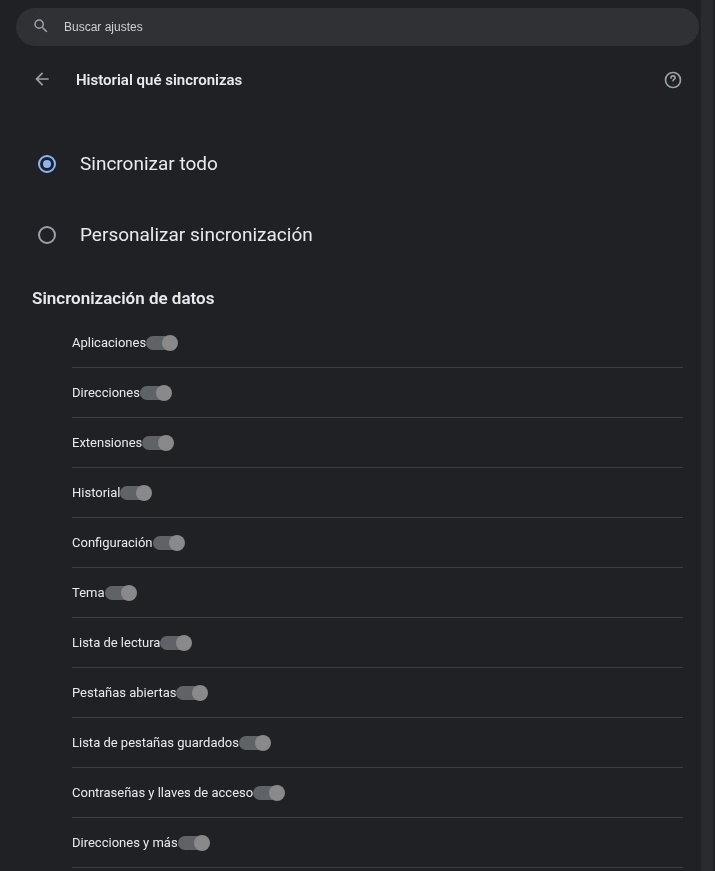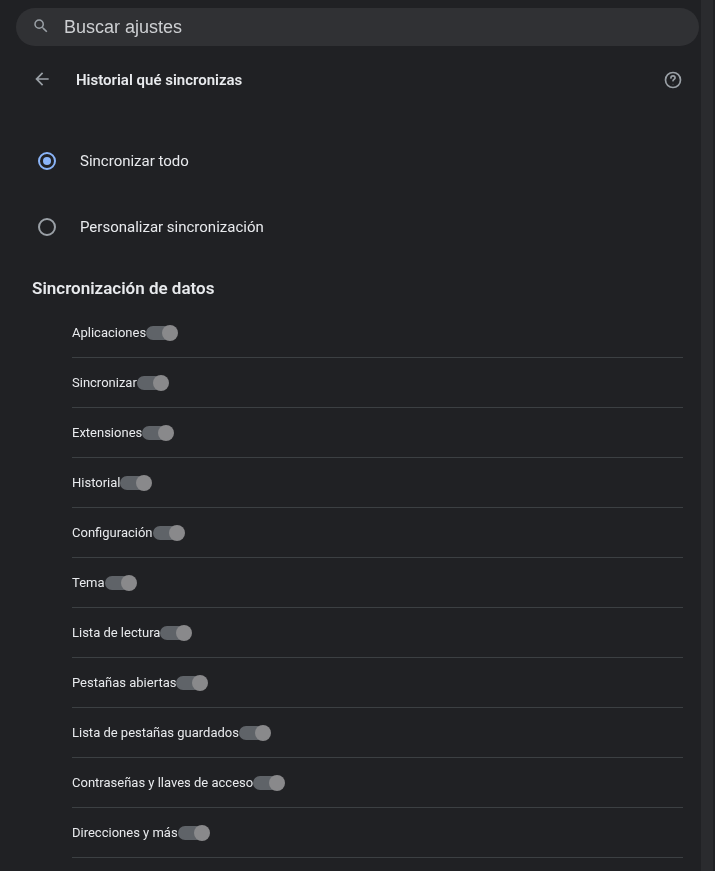--- a/index.html
+++ b/index.html
@@ -29,21 +29,21 @@
       width: 18px;
       height: 18px;
       fill: #9aa0a6;
       margin-right: 14px;
     }
     .search-bar input {
       background: transparent;
       border: none;
       outline: none;
       color: #c4b5fd;
-      font-size: 18px;
+      font-size: 12px;
       flex: 1;
     }
     .search-bar input::placeholder {
       color: #cdcfd2;
     }
     .content {
       padding: 24px 32px 0 32px;
     }
     .header-row {
       display: flex;
@@ -104,21 +104,21 @@
       border-color: #8ab4f8;
     }
     .radio.selected::after {
       content: "";
       width: 8px;
       height: 8px;
       border-radius: 50%;
       background: #8ab4f8;
     }
     .radio-label {
-      font-size: 15px;
+      font-size: 19px;
       color: #e8eaed;
     }
     .section-heading {
       font-size: 17px;
       font-weight: 600;
       color: #e8eaed;
       margin-top: 28px;
       margin-bottom: 10px;
     }
     .toggle-list {
@@ -208,21 +208,21 @@
   </div>
 
   <div class="section-heading">Sincronización de datos</div>
 
   <div class="toggle-list">
     <div class="toggle-row">
       <div class="toggle-label">Aplicaciones</div>
       <div class="toggle"></div>
     </div>
     <div class="toggle-row">
-      <div class="toggle-label">Sincronizar</div>
+      <div class="toggle-label">Direcciones</div>
       <div class="toggle"></div>
     </div>
     <div class="toggle-row">
       <div class="toggle-label">Extensiones</div>
       <div class="toggle"></div>
     </div>
     <div class="toggle-row">
       <div class="toggle-label">Historial</div>
       <div class="toggle"></div>
     </div>

